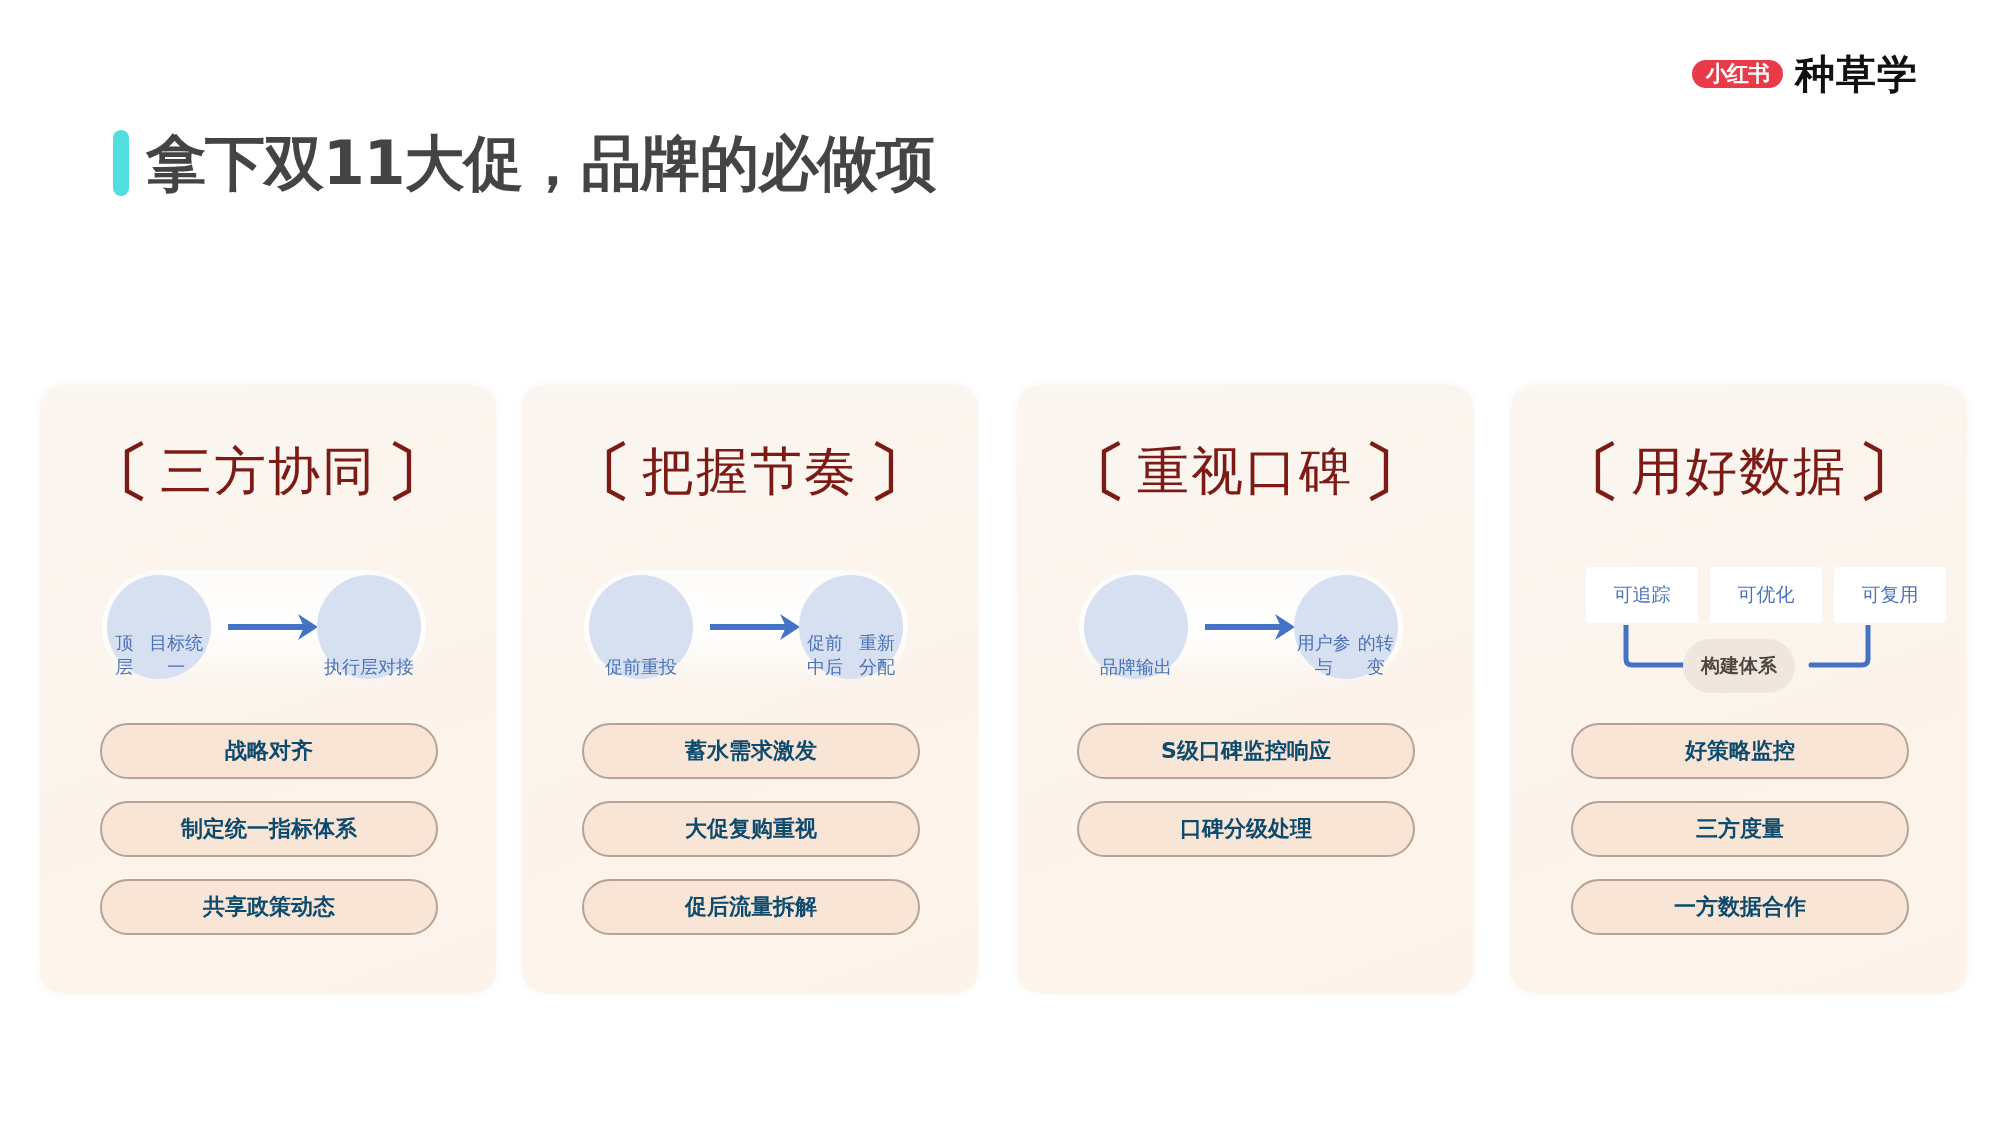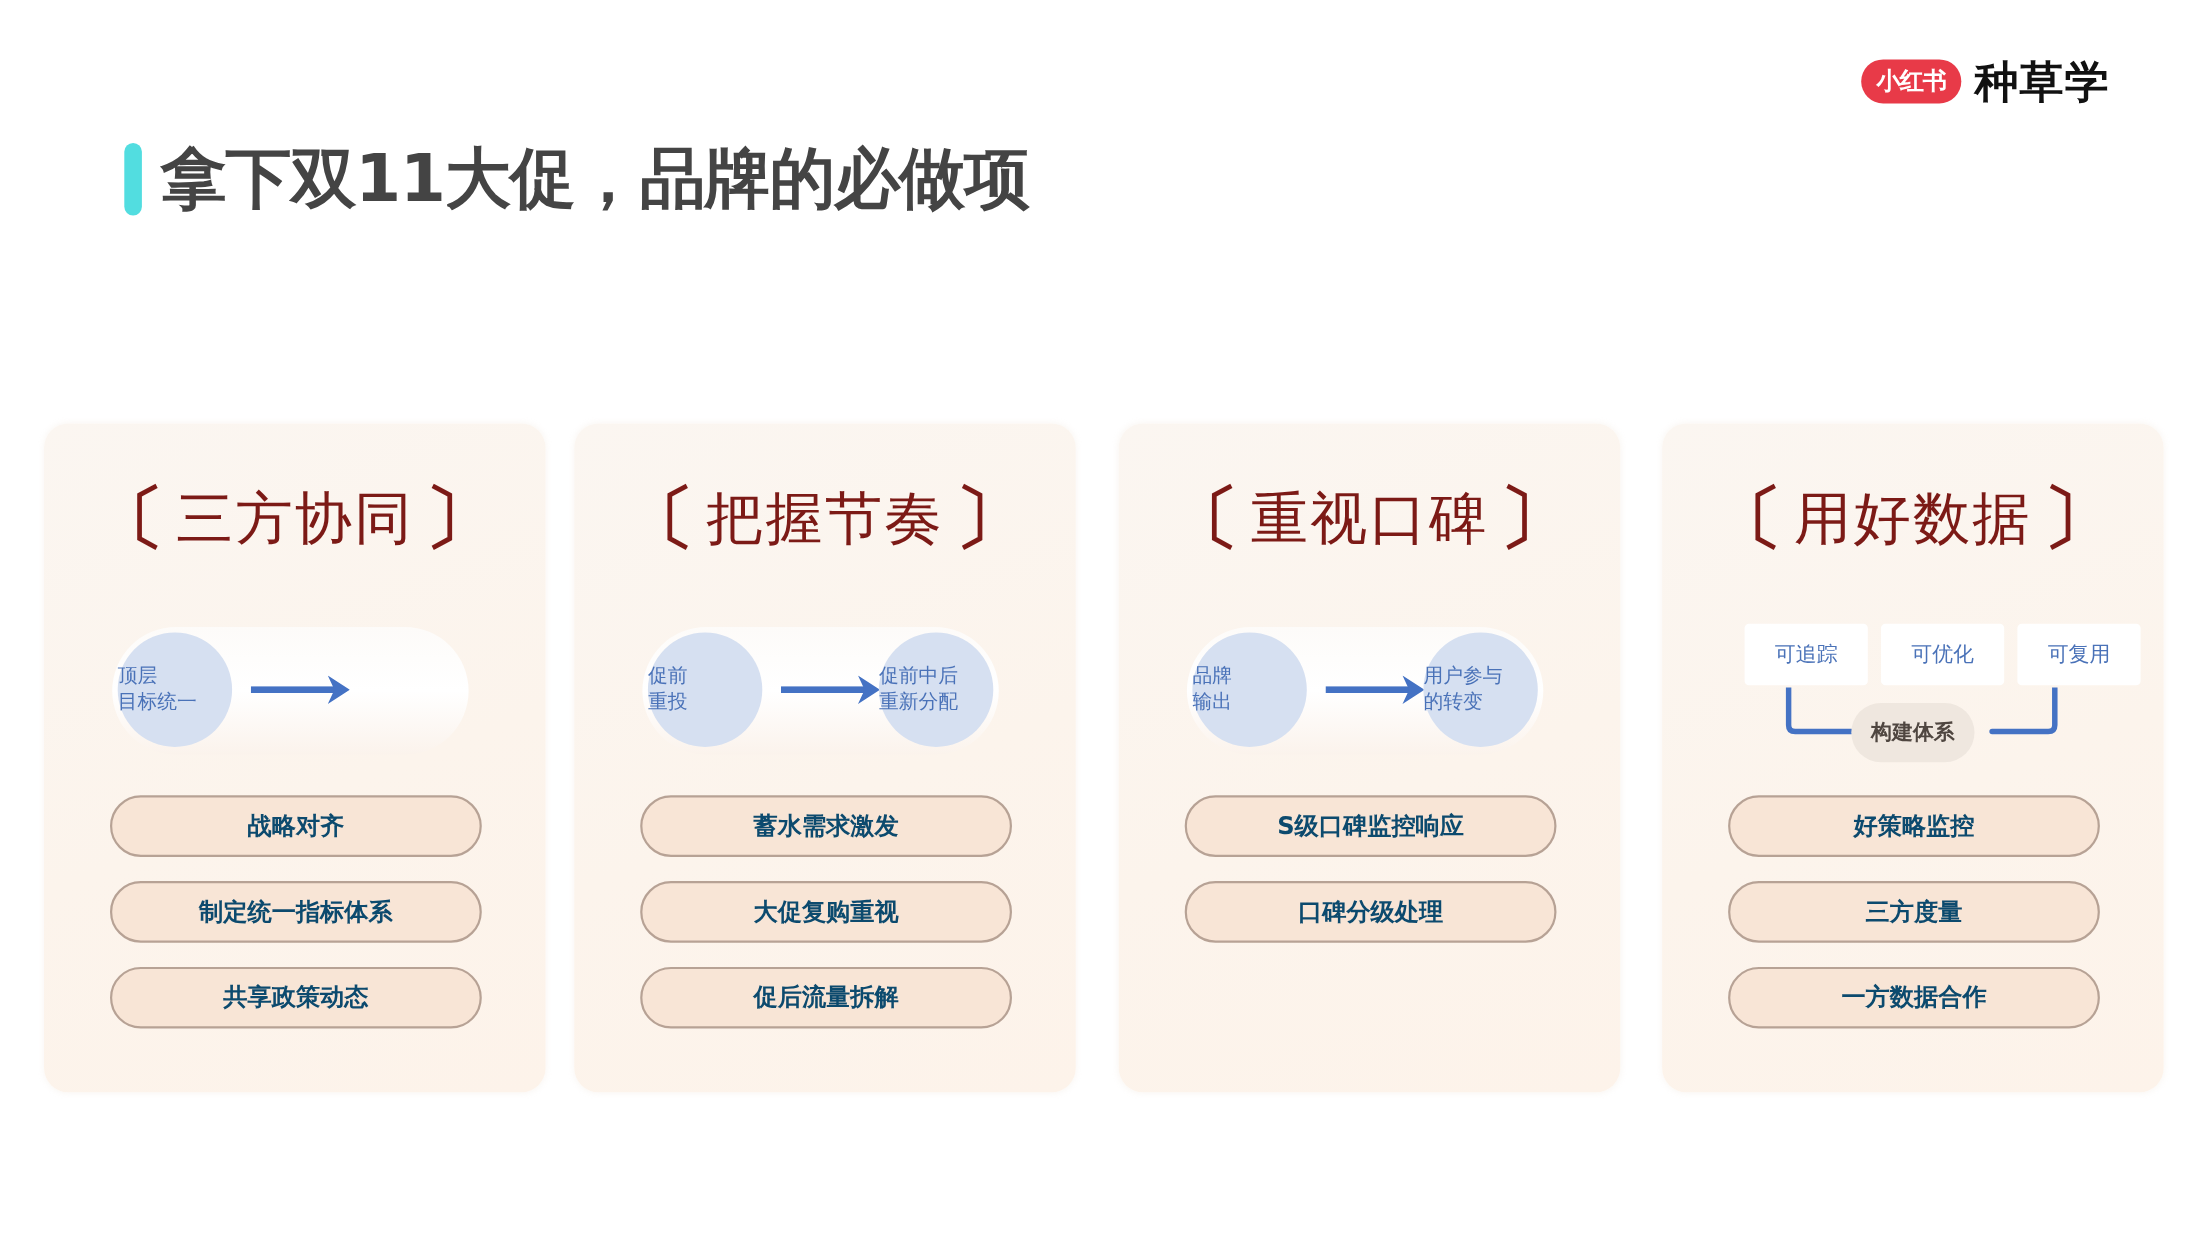--- a/index.html
+++ b/index.html
@@ -1,21 +1,21 @@
 <!DOCTYPE html>
 <html><head>
 <meta charset="utf-8">
 <style>
   * { margin: 0; padding: 0; box-sizing: border-box; }
   html, body { width: 2000px; height: 1125px; background: #ffffff; overflow: hidden; }
   body { position: relative; font-family: "DejaVu Sans", "Liberation Sans", sans-serif; }
 
   .logo { position: absolute; left: 1692px; top: 52px; height: 44px; display: flex; align-items: center; }
   .logo-badge {
-    background: #e83a48; color: #fff; border-radius: 22px; height: 40px; padding: 0 14px;
+    background: #e83a48; color: #fff; border-radius: 22px; height: 28px; padding: 0 14px;
     display: flex; align-items: center; font-size: 22px; font-weight: bold; letter-spacing: -1px;
   }
   .logo-text { margin-left: 12px; font-size: 40px; font-weight: bold; color: #111; letter-spacing: 1px; }
 
   .title-bar { position: absolute; left: 113px; top: 130px; width: 16px; height: 66px; border-radius: 8px; background: #52dde0; }
   .page-title {
     position: absolute; left: 146px; top: 118px; font-size: 60px; font-weight: bold; color: #444444;
     letter-spacing: -1px; line-height: 90px;
   }
 
@@ -33,21 +33,21 @@
   .bracket.r { margin-left: 10px; }
   .heading-text { color: #7c1a16; font-size: 52px; font-family: "DejaVu Serif", "Liberation Serif", serif; letter-spacing: 2px; }
 
   .flow {
     position: absolute; top: 185px; left: 62px; width: 324px; height: 116px; border-radius: 58px;
     background: linear-gradient(180deg, #fdfbf9 0%, #ffffff 50%, #fbf3ec 100%);
   }
   .circle {
     position: absolute; top: 5px; width: 104px; height: 104px; border-radius: 50%;
     background: #d6e0f1; color: #4a72b8; font-size: 18px; line-height: 24px;
-    display: flex; flex-direction: column; align-items: flex-start; justify-content: center; text-align: center;
+    display: flex; flex-direction: row; align-items: flex-end; justify-content: center; text-align: center;
   }
   .circle.left { left: 5px; }
   .circle.right { right: 5px; }
   .arrow { position: absolute; left: 126px; top: 44px; width: 90px; height: 26px; }
 
   .pill {
     position: absolute; left: 60px; width: 338px; height: 56px; border-radius: 28px;
     background: #f8e5d6; border: 2px solid #b7a295;
     color: #0c4a6e; font-size: 22px; font-weight: bold;
     display: flex; align-items: center; justify-content: center;
@@ -86,20 +86,24 @@
   </div>
   <div class="flow">
     <div class="circle left">
       <span>顶层</span>
       <span>目标统一</span>
     </div>
     <svg class="arrow" viewBox="0 0 90 26">
       <rect x="0" y="10" width="78" height="6" fill="#4472c4"></rect>
       <path d="M70 0 L90 13 L70 26 L76 13 Z" fill="#4472c4"></path>
     </svg>
+    <div class="circle right">
+      <span>执行层</span>
+      <span>对接</span>
+    </div>
   </div>
   <div class="pill p1">战略对齐</div>
   <div class="pill p3">共享政策动态</div>
   <div class="pill p2">制定统一指标体系</div>
 </div>
 
 <div class="card" style="left:522px; width:456px;">
   <div class="card-heading">
     <span class="bracket l">〔</span>
     <span class="heading-text">把握节奏</span>

